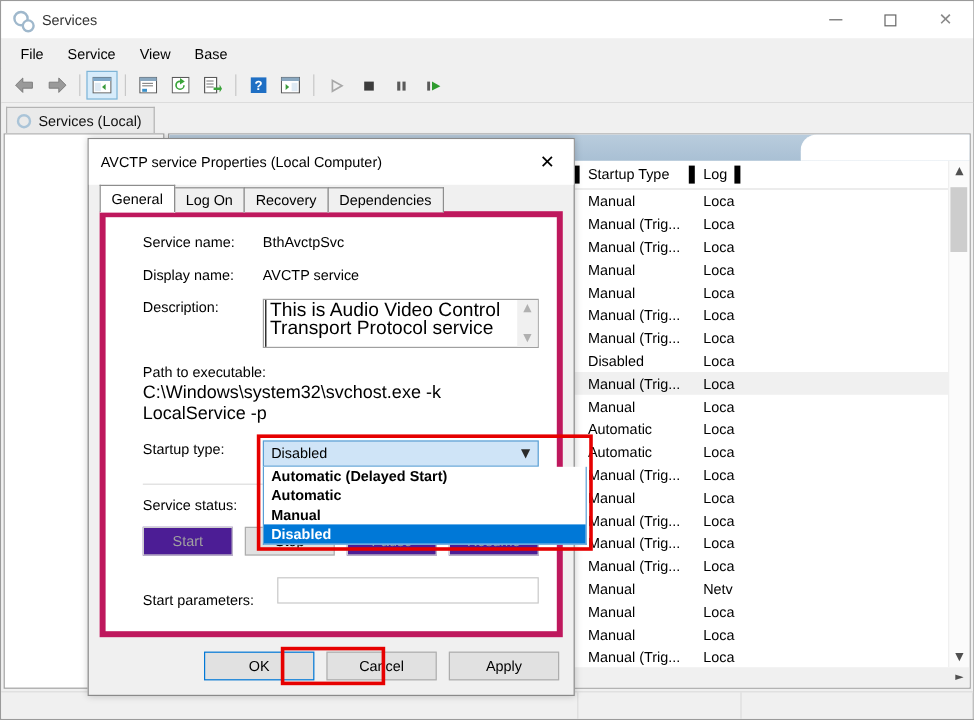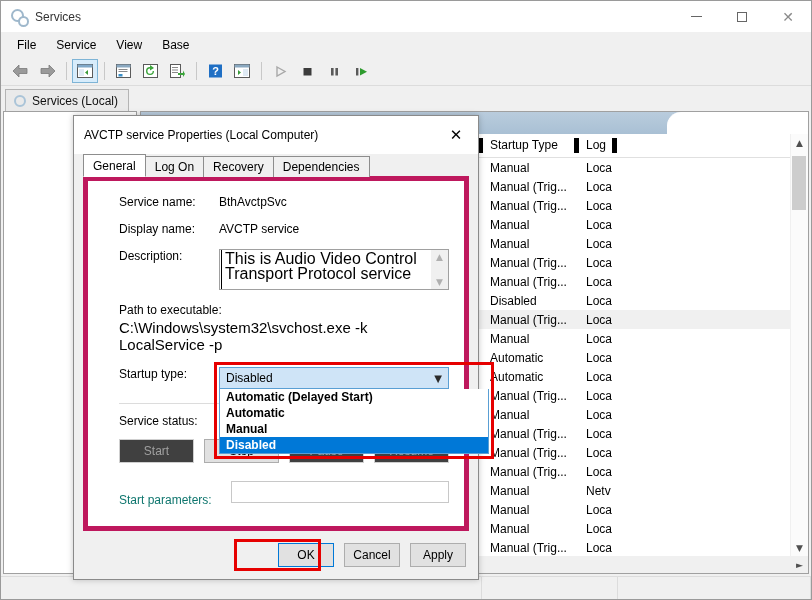--- a/index.html
+++ b/index.html
@@ -504,49 +504,49 @@
     width: 87px;
     height: 24px;
     border: 1px solid #adadad;
     background: #e1e1e1;
     font-size: 12px;
     display: flex;
     align-items: center;
     justify-content: center;
     box-sizing: border-box;
   }
-  .svc-btn.disabled { color: #a0a0a0; background: #404040; border-color: #cfcfcf; }
+  .svc-btn.disabled { color: #a0a0a0; background: #4c1d95; border-color: #cfcfcf; }
 
   .hint-text {
     font-size: 12px;
     line-height: 16px;
     margin-bottom: 12px;
   }
   .param-row { display: flex; align-items: center; }
-  .param-label { width: 112px; font-size: 12px; color: #0f766e; margin-top: 16px; }
+  .param-label { width: 112px; font-size: 12px; color: #000000; margin-top: 16px; }
   .param-input {
     flex: 1;
     height: 22px;
     border: 1px solid #c8c8c8;
     background: #ffffff;
     box-sizing: border-box;
   }
 
   .dlg-footer {
     height: 48px;
     display: flex;
     align-items: center;
     justify-content: flex-end;
     gap: 10px;
     padding: 0 12px 0 0;
     flex: none;
     position: relative;
   }
   .foot-btn {
-    width: 56px; height: 24px;
+    width: 92px; height: 24px;
     border: 1px solid #adadad;
     background: #e1e1e1;
     font-size: 12px;
     display: flex; align-items: center; justify-content: center;
     box-sizing: border-box;
     text-align: right;
   }
   .foot-btn.focus {
     border: 1px solid #0078d7;
     background: #e1e1e1;

